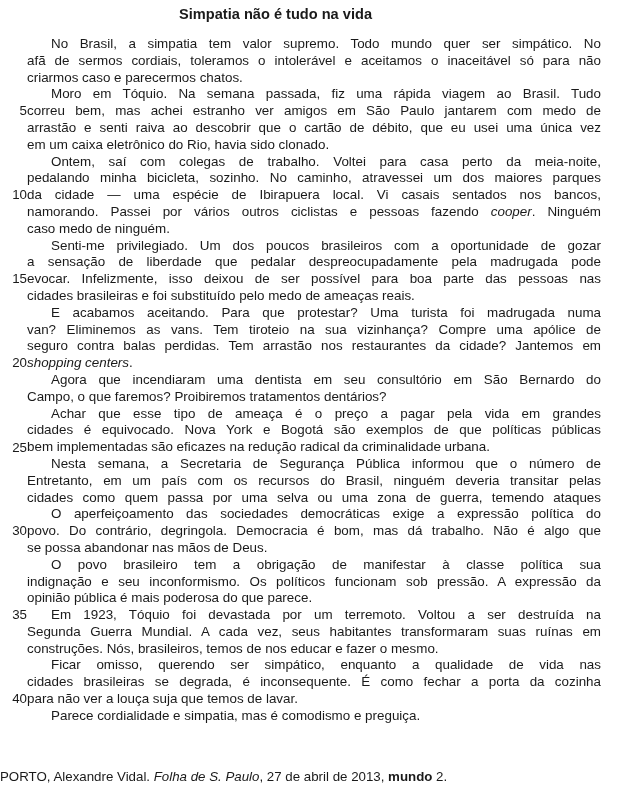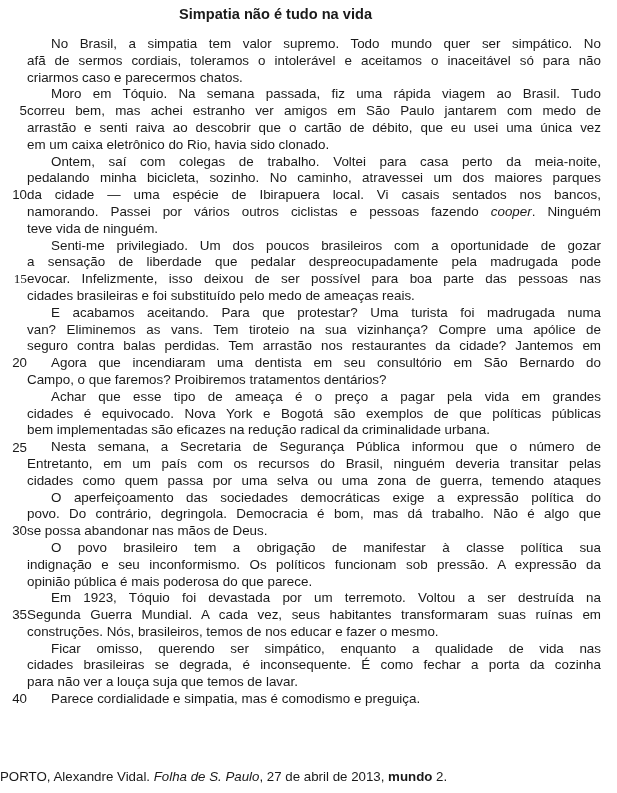--- a/index.html
+++ b/index.html
@@ -73,47 +73,48 @@
 </style>
 </head>
 <body>
 
 <div class="page">
   <h1 class="title">Simpatia não é tudo na vida</h1>
   <div class="content">
     <div class="gutter">
         <div class="num" style="top: 67.2px;">5</div>
         <div class="num" style="top: 151.2px;">10</div>
-        <div class="num" style="top: 235.2px; font-family: Liberation Serif, serif;">15</div>
+        <div class="num" style="top: 235.2px;">15</div>
         <div class="num" style="top: 319.2px;">20</div>
         <div class="num" style="top: 404px;">25</div>
         <div class="num" style="top: 487.2px;">30</div>
         <div class="num" style="top: 571.2px;">35</div>
         <div class="num" style="top: 655.2px;">40</div>
       </div>
     <div class="text">
         <div class="line indent"><span>No Brasil, a simpatia tem valor supremo. Todo mundo quer ser simpático. No</span></div>
         <div class="line"><span>afã de sermos cordiais, toleramos o intolerável e aceitamos o inaceitável só para não</span></div>
         <div class="line end"><span>criarmos caso e parecermos chatos.</span></div>
         <div class="line indent"><span>Moro em Tóquio. Na semana passada, fiz uma rápida viagem ao Brasil. Tudo</span></div>
         <div class="line"><span>correu bem, mas achei estranho ver amigos em São Paulo jantarem com medo de</span></div>
         <div class="line"><span>arrastão e senti raiva ao descobrir que o cartão de débito, que eu usei uma única vez</span></div>
         <div class="line end"><span>em um caixa eletrônico do Rio, havia sido clonado.</span></div>
         <div class="line indent"><span>Ontem, saí com colegas de trabalho. Voltei para casa perto da meia-noite,</span></div>
         <div class="line"><span>pedalando minha bicicleta, sozinho. No caminho, atravessei um dos maiores parques</span></div>
         <div class="line"><span>da cidade — uma espécie de Ibirapuera local. Vi casais sentados nos bancos,</span></div>
         <div class="line"><span>namorando. Passei por vários outros ciclistas e pessoas fazendo </span><span class="it">cooper</span><span>. Ninguém</span></div>
-        <div class="line end"><span>teve vida de ninguém.</span></div>
+        <div class="line end"><span>caso medo de ninguém.</span></div>
         <div class="line indent"><span>Senti-me privilegiado. Um dos poucos brasileiros com a oportunidade de gozar</span></div>
         <div class="line"><span>a sensação de liberdade que pedalar despreocupadamente pela madrugada pode</span></div>
         <div class="line"><span>evocar. Infelizmente, isso deixou de ser possível para boa parte das pessoas nas</span></div>
         <div class="line end"><span>cidades brasileiras e foi substituído pelo medo de ameaças reais.</span></div>
         <div class="line indent"><span>E acabamos aceitando. Para que protestar? Uma turista foi madrugada numa</span></div>
         <div class="line"><span>van? Eliminemos as vans. Tem tiroteio na sua vizinhança? Compre uma apólice de</span></div>
         <div class="line"><span>seguro contra balas perdidas. Tem arrastão nos restaurantes da cidade? Jantemos em</span></div>
+        <div class="line end"><span class="it">shopping centers</span><span>.</span></div>
         <div class="line indent"><span>Agora que incendiaram uma dentista em seu consultório em São Bernardo do</span></div>
         <div class="line end"><span>Campo, o que faremos? Proibiremos tratamentos dentários?</span></div>
         <div class="line indent"><span>Achar que esse tipo de ameaça é o preço a pagar pela vida em grandes</span></div>
         <div class="line"><span>cidades é equivocado. Nova York e Bogotá são exemplos de que políticas públicas</span></div>
         <div class="line end"><span>bem implementadas são eficazes na redução radical da criminalidade urbana.</span></div>
         <div class="line indent"><span>Nesta semana, a Secretaria de Segurança Pública informou que o número de</span></div>
         <div class="line"><span>Entretanto, em um país com os recursos do Brasil, ninguém deveria transitar pelas</span></div>
         <div class="line"><span>cidades como quem passa por uma selva ou uma zona de guerra, temendo ataques</span></div>
         <div class="line indent"><span>O aperfeiçoamento das sociedades democráticas exige a expressão política do</span></div>
         <div class="line"><span>povo. Do contrário, degringola. Democracia é bom, mas dá trabalho. Não é algo que</span></div>

